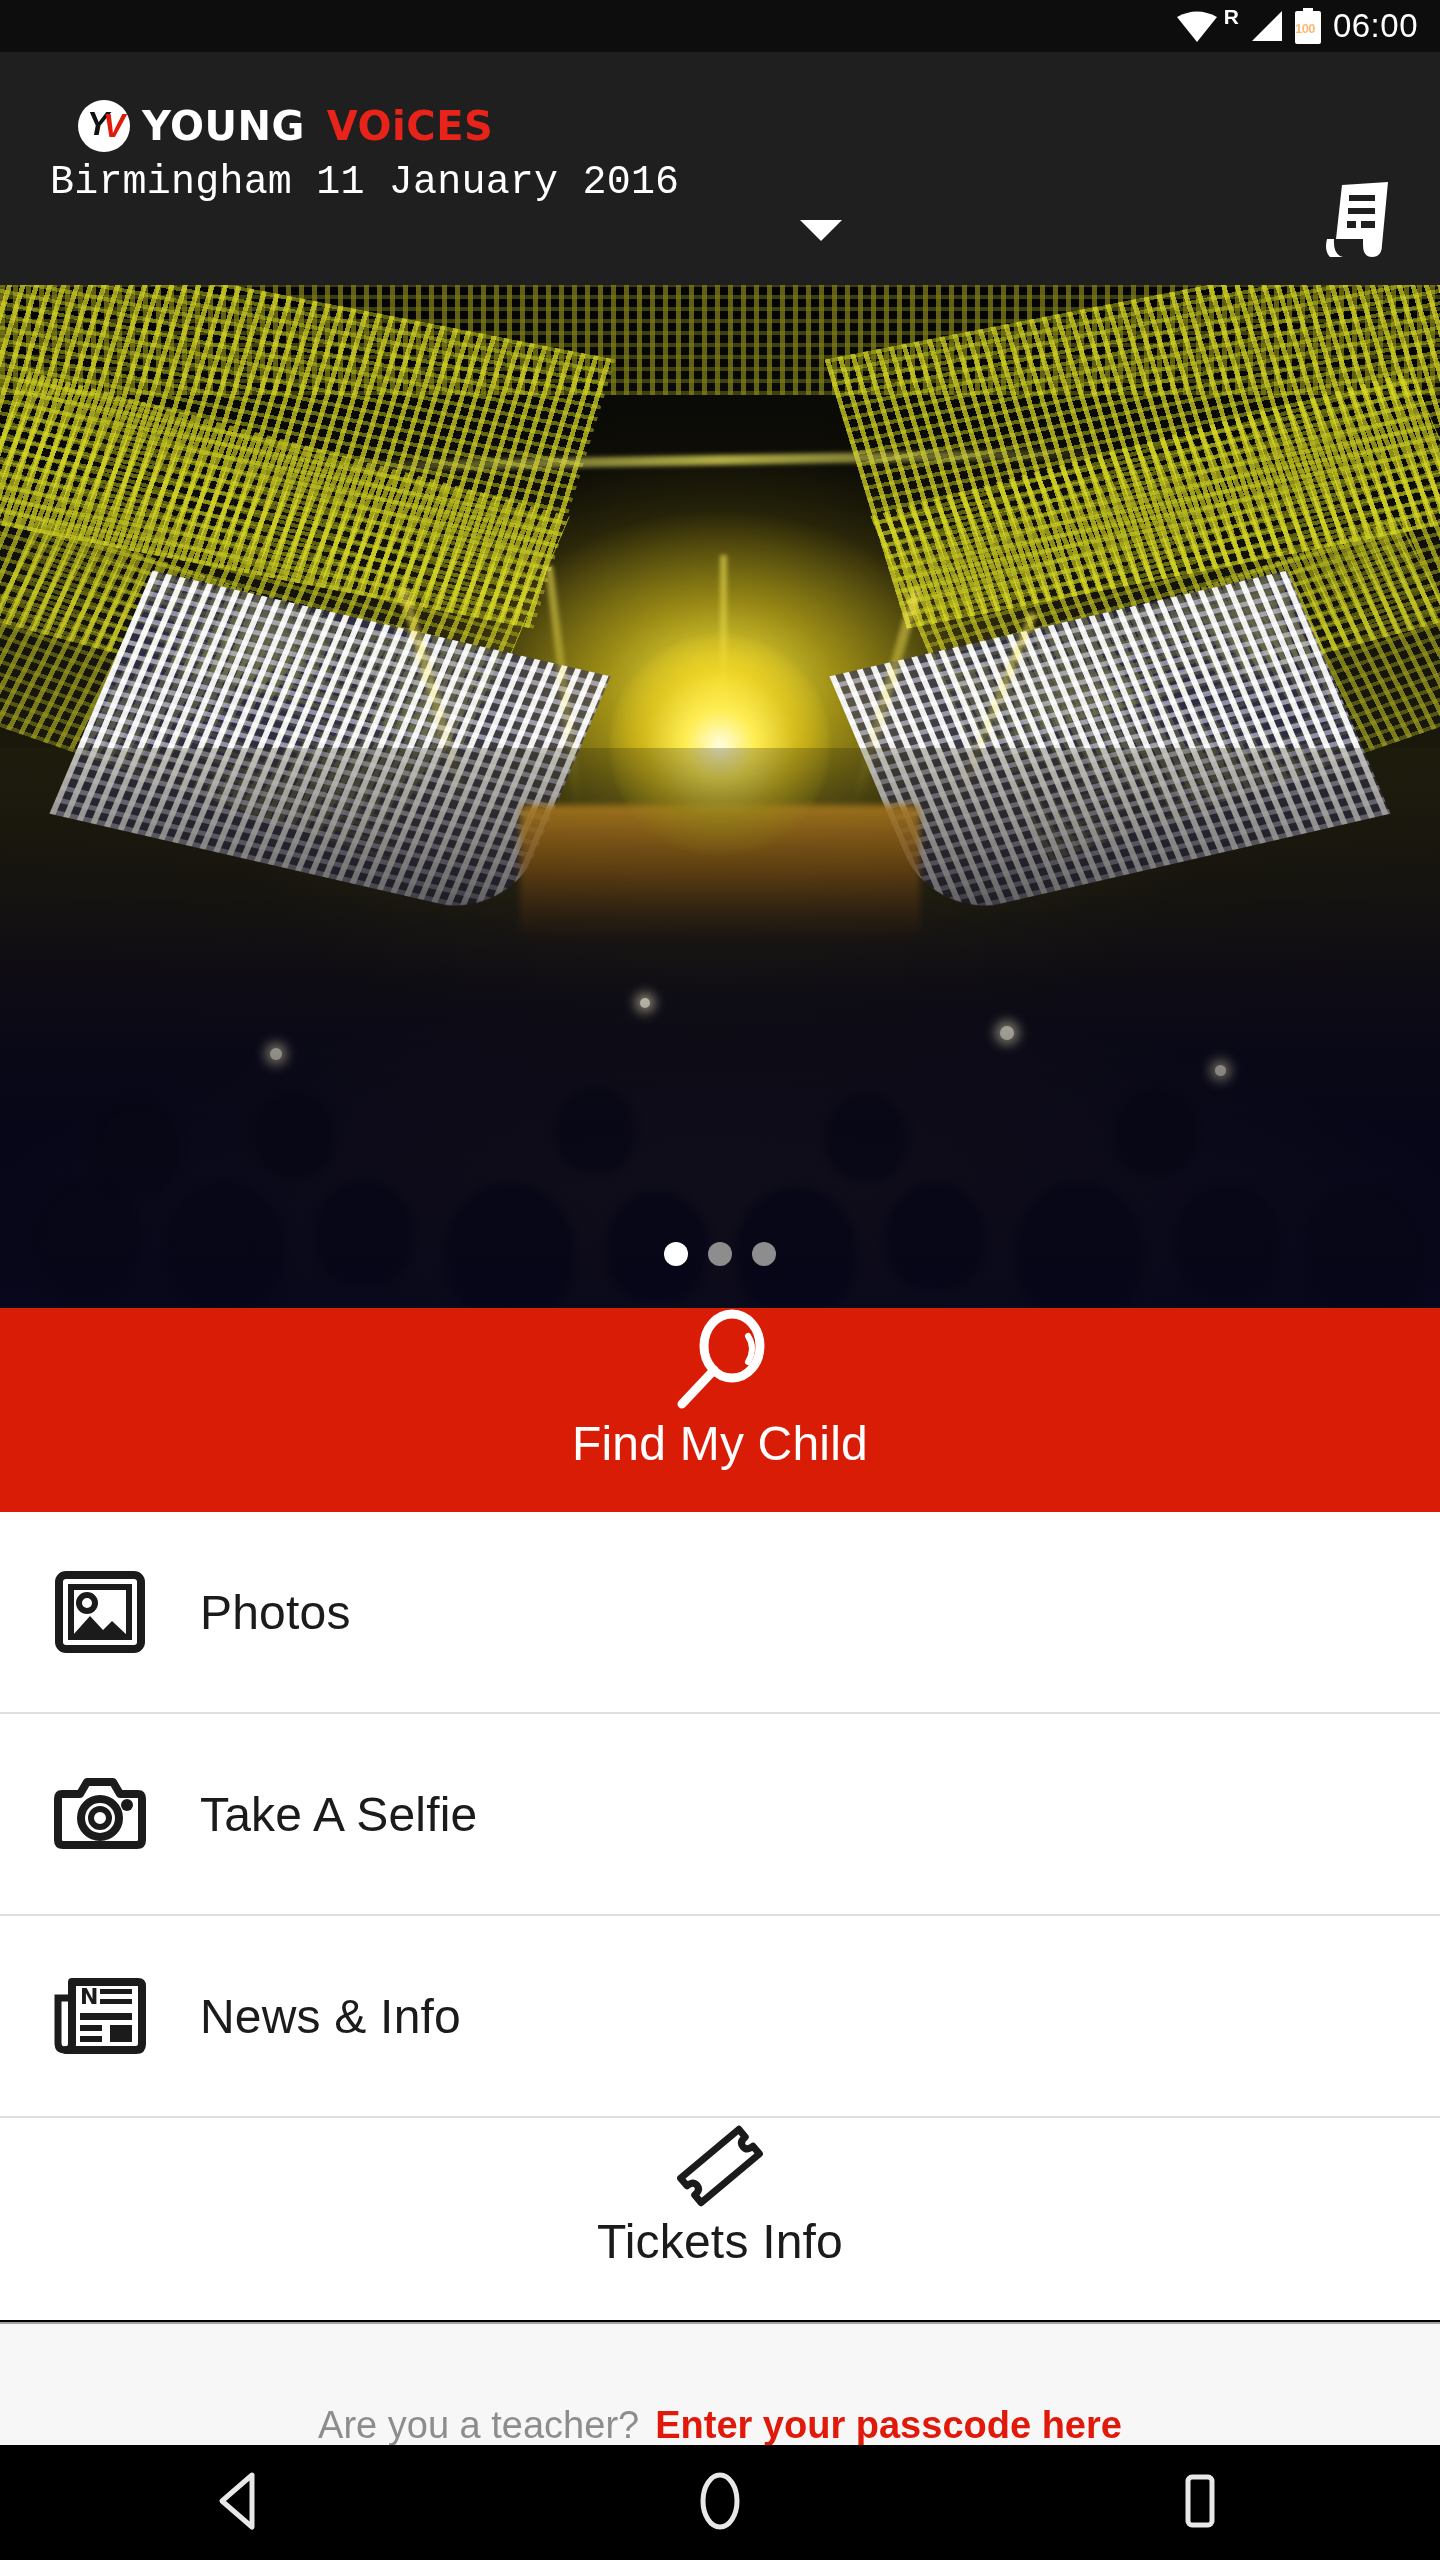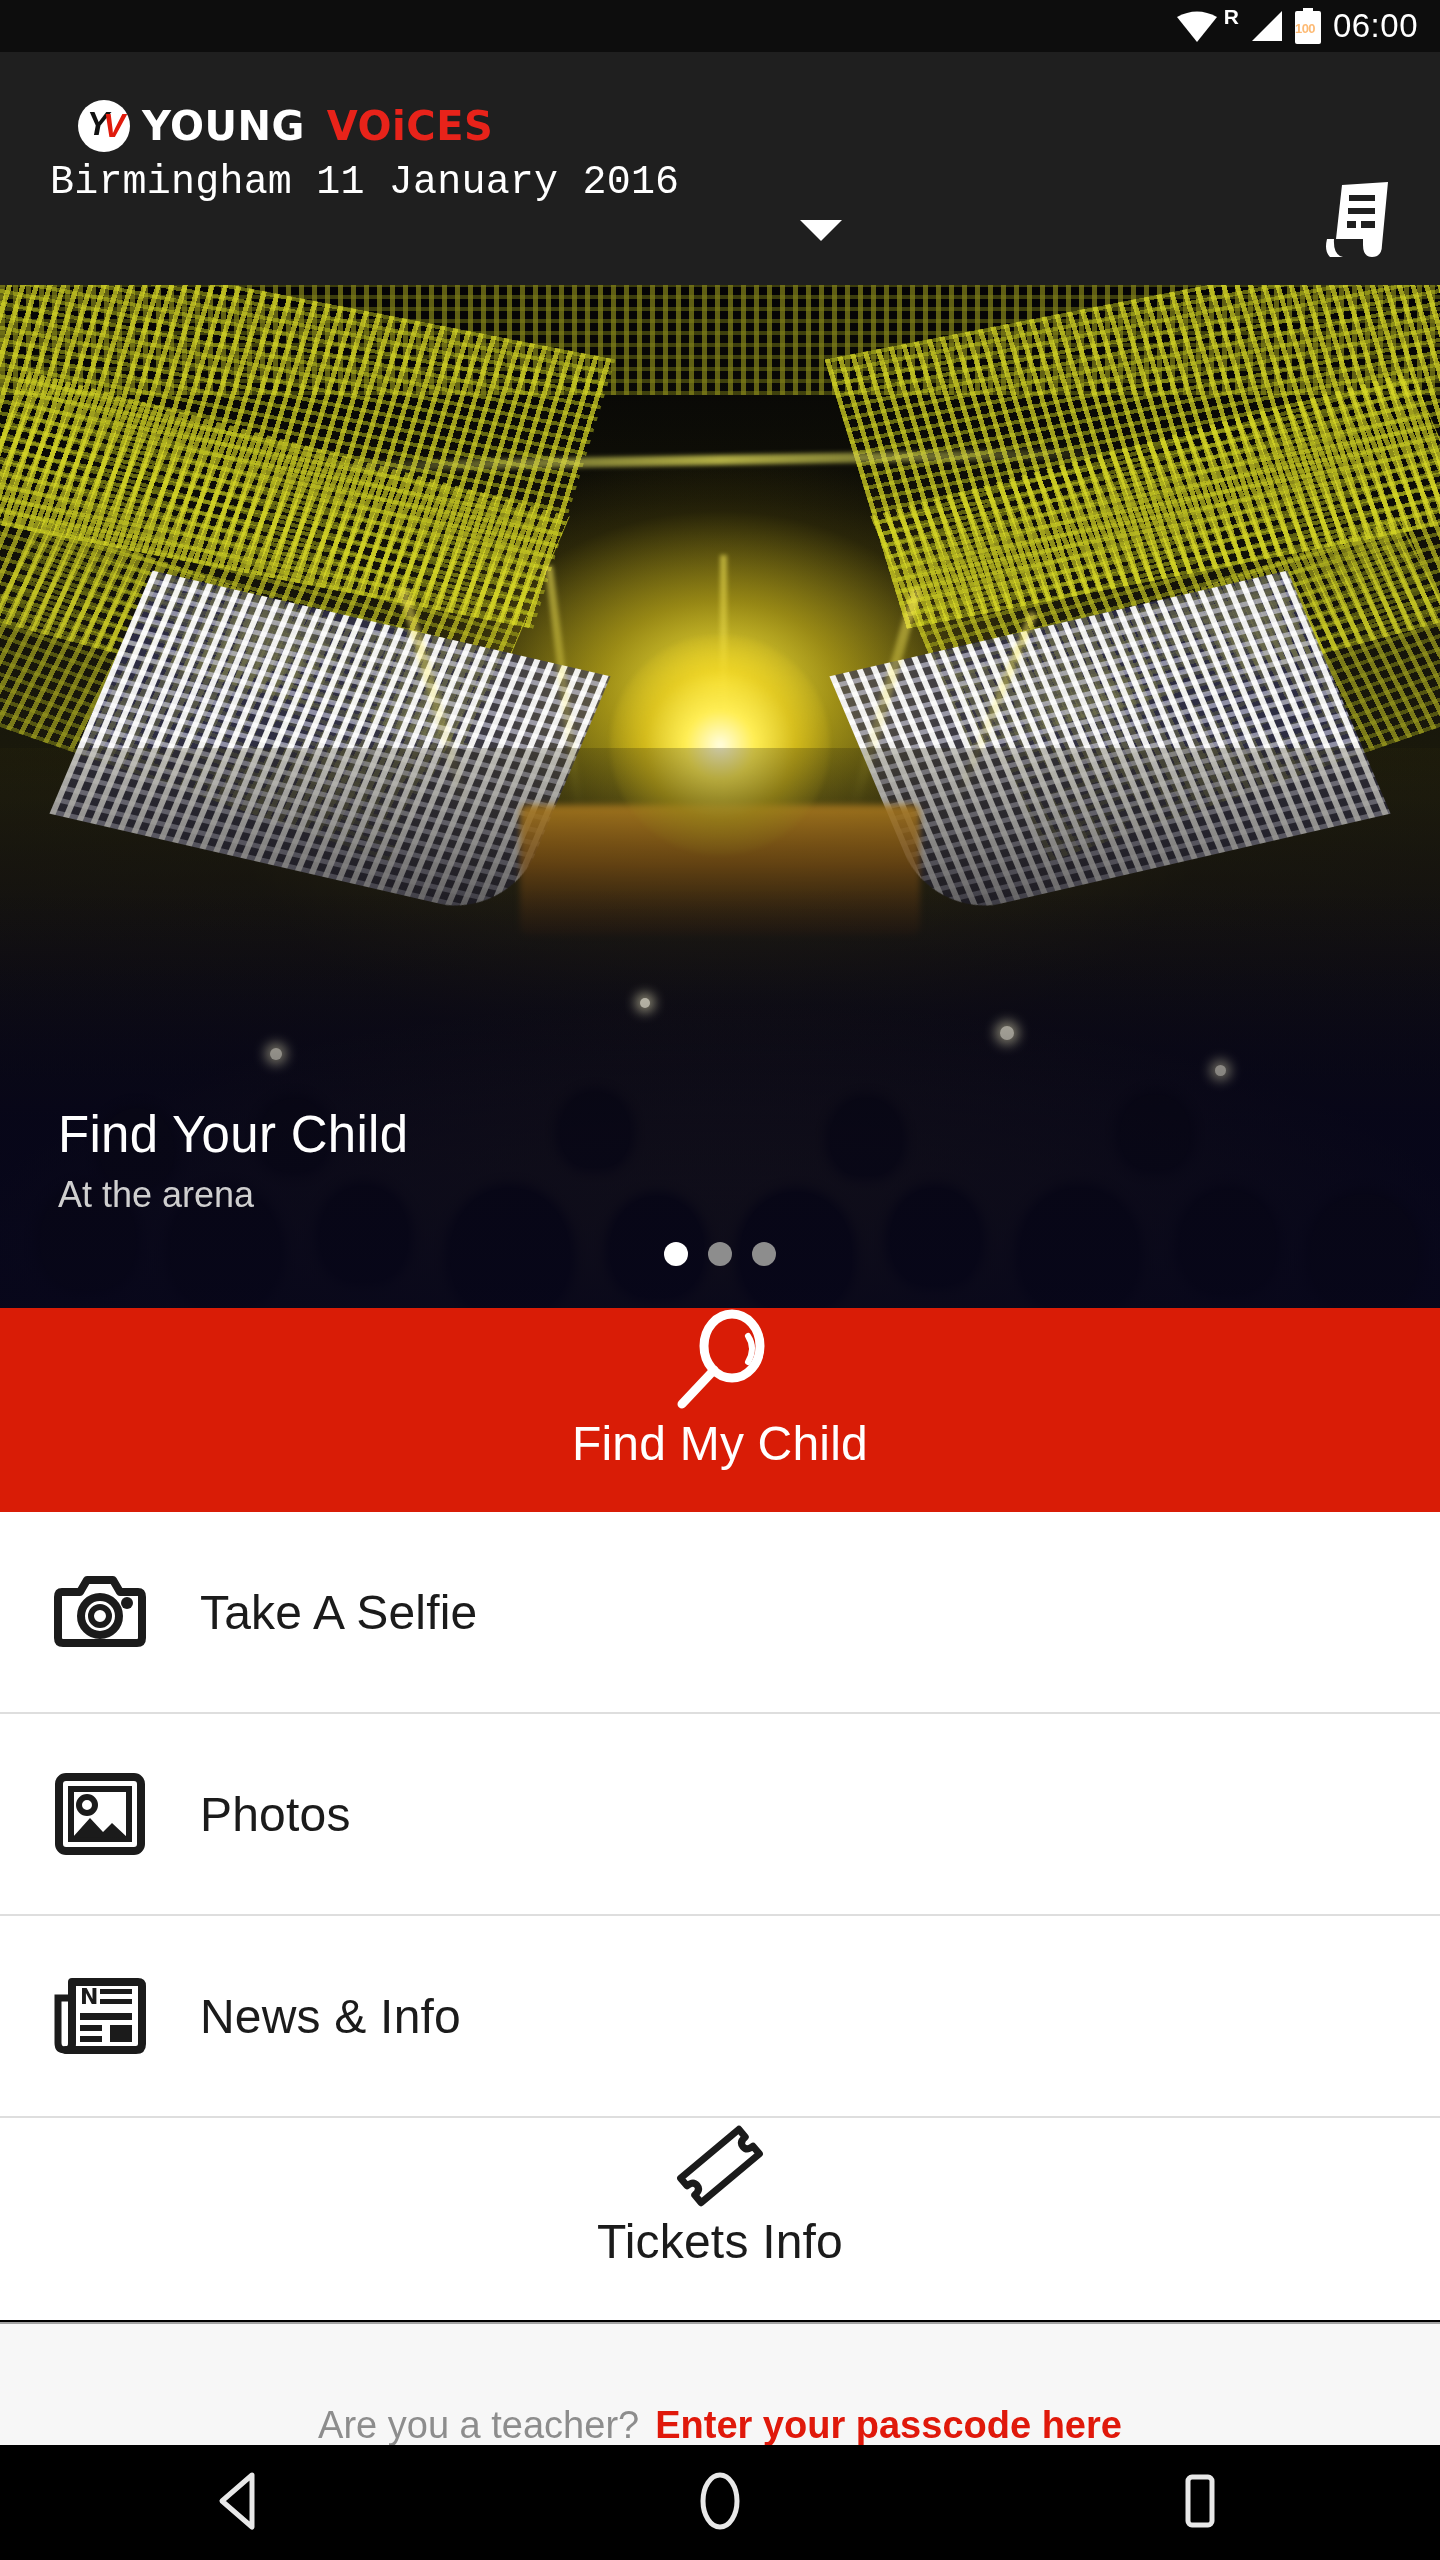--- a/index.html
+++ b/index.html
@@ -337,24 +337,20 @@
         <div class="head" style="left:1120px;bottom:138px; width:70px;  height:76px; opacity:.85;"></div>
         <div class="spark" style="left:270px; bottom:248px; width:12px; height:12px;"></div>
         <div class="spark" style="left:640px; bottom:300px; width:10px; height:10px;"></div>
         <div class="spark" style="left:1000px;bottom:268px; width:14px; height:14px;"></div>
         <div class="spark" style="left:1215px;bottom:232px; width:11px; height:11px;"></div>
       </div>
 
       <div class="hero-scrim"></div>
     </div>
 
-    <div class="hero-caption">
-      <div class="hero-title">Find Your Child</div>
-      <div class="hero-sub">At the arena</div>
-    </div>
 
     <div class="dots">
       <span class="dot on"></span>
       <span class="dot"></span>
       <span class="dot"></span>
     </div>
   </div>
 
   <div class="redrow">
     <span class="ico">
@@ -365,39 +361,39 @@
       </svg>
     </span>
     <span class="lbl">Find My Child</span>
   </div>
 
   <div class="list">
 
     <div class="row">
       <span class="ico">
         <svg width="92" height="92" viewBox="0 0 92 92">
+          <rect x="5" y="9" width="82" height="74" rx="7" fill="none" stroke="#1b1b1b" stroke-width="8"></rect>
+          <rect x="17" y="21" width="58" height="50" fill="none" stroke="#1b1b1b" stroke-width="6"></rect>
+          <circle cx="33" cy="37" r="8" fill="none" stroke="#1b1b1b" stroke-width="6"></circle>
+          <path d="M19 69 L36 50 L49 64 L58 55 L74 70 Z" fill="#1b1b1b"></path>
+        </svg>
+      </span>
+      <span class="lbl">Photos</span>
+    </div>
+
+    <div class="row">
+      <span class="ico">
+        <svg width="92" height="92" viewBox="0 0 92 92">
           <path d="M8 26 L26 26 L33 14 L59 14 L66 26 L84 26 Q88 26 88 31 L88 72 Q88 77 83 77 L9 77 Q4 77 4 72 L4 31 Q4 26 8 26 Z" fill="none" stroke="#1b1b1b" stroke-width="8" stroke-linejoin="round"></path>
           <circle cx="46" cy="50" r="19" fill="none" stroke="#1b1b1b" stroke-width="8"></circle>
           <circle cx="46" cy="50" r="9" fill="none" stroke="#1b1b1b" stroke-width="6"></circle>
           <circle cx="73" cy="37" r="6" fill="#1b1b1b"></circle>
         </svg>
       </span>
       <span class="lbl">Take A Selfie</span>
-    </div>
-
-    <div class="row">
-      <span class="ico">
-        <svg width="92" height="92" viewBox="0 0 92 92">
-          <rect x="5" y="9" width="82" height="74" rx="7" fill="none" stroke="#1b1b1b" stroke-width="8"></rect>
-          <rect x="17" y="21" width="58" height="50" fill="none" stroke="#1b1b1b" stroke-width="6"></rect>
-          <circle cx="33" cy="37" r="8" fill="none" stroke="#1b1b1b" stroke-width="6"></circle>
-          <path d="M19 69 L36 50 L49 64 L58 55 L74 70 Z" fill="#1b1b1b"></path>
-        </svg>
-      </span>
-      <span class="lbl">Photos</span>
     </div>
 
     <div class="row">
       <span class="ico">
         <svg width="92" height="92" viewBox="0 0 92 92">
           <path d="M4 28 L18 28 L18 74 Q18 80 11 80 Q4 80 4 73 Z" fill="none" stroke="#1b1b1b" stroke-width="7"></path>
           <path d="M18 12 L84 12 Q88 12 88 16 L88 74 Q88 80 82 80 L12 80 Q18 80 18 73 Z" fill="none" stroke="#1b1b1b" stroke-width="8" stroke-linejoin="round"></path>
           <text x="26" y="34" font-family="DejaVu Sans, sans-serif" font-size="22" font-weight="bold" fill="#1b1b1b">N</text>
           <rect x="46" y="19" width="32" height="5" fill="#1b1b1b"></rect>
           <rect x="46" y="29" width="32" height="5" fill="#1b1b1b"></rect>

